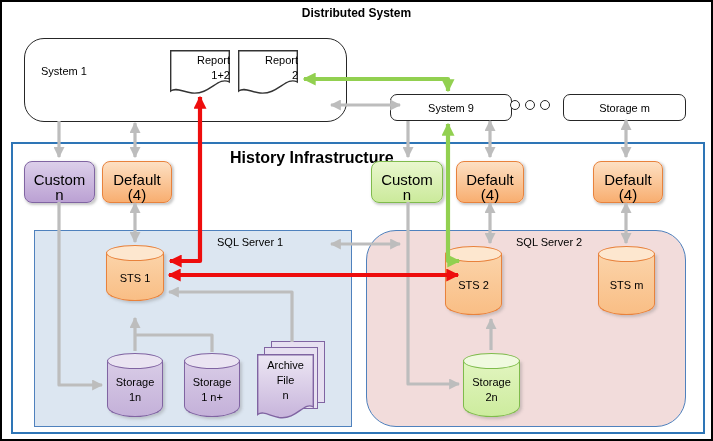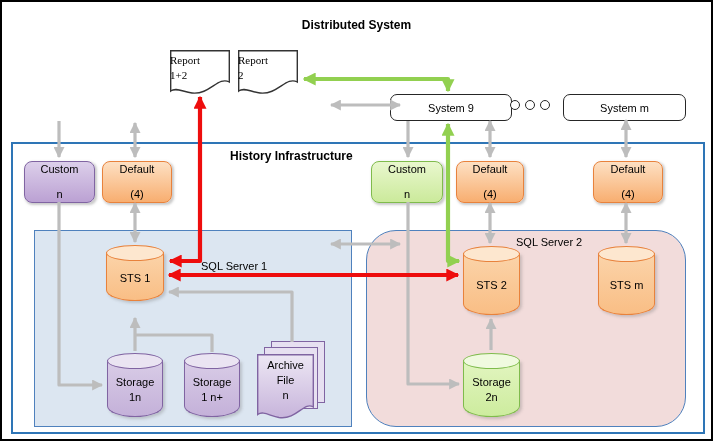--- a/index.html
+++ b/index.html
@@ -3,61 +3,61 @@
 <meta charset="utf-8">
 <style>
   html,body { margin:0; padding:0; background:#ffffff; }
   #canvas {
     position:relative; width:709px; height:437px; margin:0;
     border:2px solid #000; background:#fff;
     font-family:"Liberation Sans", sans-serif; color:#000;
     overflow:hidden;
   }
   .title {
-    position:absolute; left:0; right:0; top:16px; text-align:center;
+    position:absolute; left:0; right:0; top:4px; text-align:center;
     font-size:12px; font-weight:bold;
   }
   
   .history-panel {
     position:absolute; left:9px; top:140px; width:690px; height:288px;
     border:2px solid var(--history-border); background:#fff; z-index:0;
   }
   .history-label {
-    position:absolute; left:228px; top:147px; font-size:12px; font-weight:bold; z-index:1;
+    position:absolute; left:228px; top:147px; font-size:16px; font-weight:bold; z-index:1;
   }
   .sql-panel { position:absolute; top:228px; height:195px; border:1.6px solid var(--panel-border); z-index:1; }
   .sql1 { left:32px;  width:316px; background:var(--sql1-panel-fill); }
   .sql2 { left:364px; width:318px; background:var(--sql2-panel-fill);border-radius:30px; }
   .panel-label { position:absolute; top:5px; font-size:11px; }
-  .sql1 .panel-label { left:166px;margin-top:24px; }
+  .sql1 .panel-label { left:182px; }
   .sql2 .panel-label { left:149px; }
   
   .sysbig {
     position:absolute; left:22px; top:36px; width:321px; height:82px;
     border:1.4px solid #262626; border-radius:20px; background:#fff; z-index:2;
   }
   .sysbig > span { position:absolute; left:16px; top:26px; font-size:11px; }
   .sysbox {
     position:absolute; top:92px; height:25px; border:1.4px solid #262626; border-radius:7px;
     background:#fff; z-index:2; display:flex; align-items:center; justify-content:center; font-size:11px;
   }
   .sys2 { left:388px; width:120px; }
   .sysm { left:561px; width:121px; }
   .dots { position:absolute; left:508px; top:98px; z-index:2; display:flex; gap:5px; }
   .dot { width:8px; height:8px; border:1.4px solid #262626; border-radius:50%; background:#fff; }
   
   .doc { position:absolute; top:48px; width:60px; height:46px; z-index:2; }
   .report1 { left:168px; } .report2 { left:236px; }
   .doc svg { position:absolute; left:0; top:0; }
-  .doc-label { position:absolute; left:0; right:0; top:3px; text-align:left; font-size:11px; line-height:15px;font-family:Liberation Serif, serif; }
+  .doc-label { position:absolute; left:0; right:0; top:3px; text-align:right; font-size:11px; line-height:15px; }
   
   .adapter {
     position:absolute; top:159px; height:40px; border-radius:8px; z-index:2;
-    display:flex; flex-direction:column; align-items:center; justify-content:space-between;
-    font-size:11px; line-height:15px; box-shadow:1.5px 1.5px 2.5px rgba(100,100,100,.35);
+    display:flex; flex-direction:column; align-items:center; justify-content:flex-end;
+    font-size:15px; line-height:15px; box-shadow:1.5px 1.5px 2.5px rgba(100,100,100,.35);
   }
   .adapter.purple { border:1.6px solid var(--purple-border); background:linear-gradient(#DCCFEA,#BBA1D3); }
   .adapter.orange { border:1.6px solid var(--orange-border); background:linear-gradient(#FDE0C3,#F8AE70); }
   .adapter.green  { border:1.6px solid var(--green-border);  background:linear-gradient(#E9F7CE,#CBEA9B); }
   .custom1 { left:22px;  width:69px; }
   .default1{ left:100px; width:68px; }
   .custom2 { left:369px; width:70px; }
   .default2{ left:454px; width:66px; }
   .default3{ left:591px; width:68px; }
   
@@ -73,21 +73,21 @@
     display:flex; flex-direction:column; align-items:center; justify-content:center;
     font-size:11px; line-height:15px; text-align:center;
   }
   .cyl.orange .cyl-body { border-color:var(--orange-border); background:linear-gradient(#FBD4AA,#F9BE85); }
   .cyl.orange .cyl-top  { border-color:var(--orange-border); background:#FDE7CF; }
   .cyl.purple .cyl-body { border-color:var(--purple-border); background:linear-gradient(#D9CDE7,#C4B1D9); }
   .cyl.purple .cyl-top  { border-color:var(--purple-border); background:#EAE4F2; }
   .cyl.green  .cyl-body { border-color:var(--green-border);  background:linear-gradient(#E2F5C0,#CDEC9E); }
   .cyl.green  .cyl-top  { border-color:var(--green-border);  background:#F0FADF; }
   .sts1 { left:104px; top:243px; width:58px; height:56px; }
-  .sts2 { left:461px; top:244px; width:57px; height:69px; }
+  .sts2 { left:443px; top:244px; width:57px; height:69px; }
   .stsm { left:596px; top:244px; width:57px; height:69px;border-radius:11px; }
   .storage1n  { left:105px; top:351px; width:56px; height:64px; }
   .storage1np { left:182px; top:351px; width:56px; height:64px; }
   .storage2n  { left:461px; top:351px; width:57px; height:64px; }
   
   .archive { position:absolute; left:255px; top:338px; width:70px; height:80px; z-index:2; }
   .page-back {
     position:absolute; width:52px; height:60px; background:#E7E0F1;
     border:1.4px solid var(--purple-border);
   }
@@ -114,20 +114,23 @@
   <div class="history-panel"></div>
   <div class="history-label">History Infrastructure</div>
 
   <div class="sql-panel sql1">
     <div class="panel-label">SQL Server 1</div>
   </div>
   <div class="sql-panel sql2">
     <div class="panel-label">SQL Server 2</div>
   </div>
 
+  <div class="sysbig">
+    <span>System 1</span>
+  </div>
 
   <div class="doc report1">
     <svg width="60" height="46" viewBox="0 0 60 46">
       <path d="M0.7,0.7 L59.3,0.7 L59.3,32 C48,26 40,45 22,43 C13,42 6,37 0.7,41 Z" fill="#ffffff" stroke="#333333" stroke-width="1.4"></path>
     </svg>
     <div class="doc-label">
       <div>Report</div>
       <div>1+2</div>
     </div>
   </div>
@@ -146,21 +149,21 @@
     <span>System 9</span>
   </div>
 
   <div class="dots">
     <span class="dot"></span>
     <span class="dot"></span>
     <span class="dot"></span>
   </div>
 
   <div class="sysbox sysm">
-    <span>System m</span>
+    <span>Storage m</span>
   </div>
 
   <div class="adapter purple custom1">
     <div>Custom</div>
     <div>n</div>
   </div>
   <div class="adapter orange default1">
     <div>Default</div>
     <div>(4)</div>
   </div>

